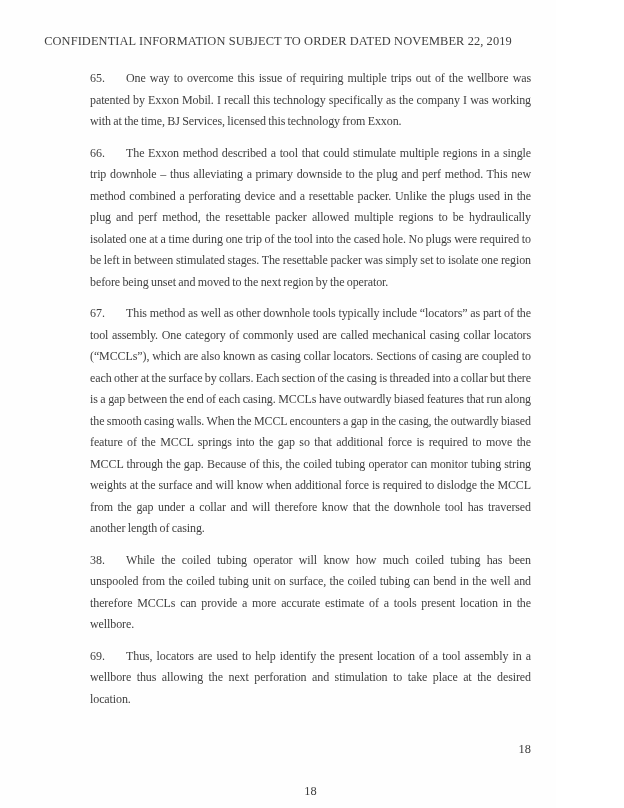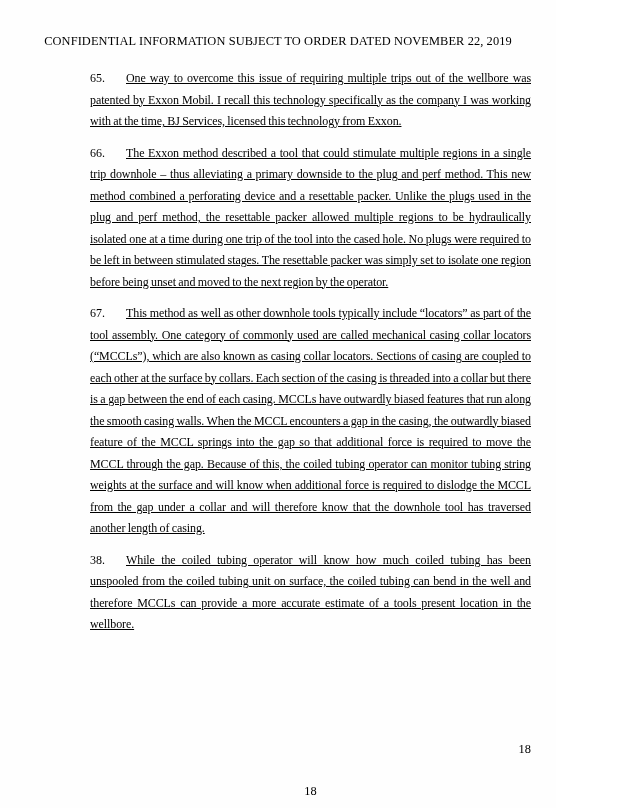--- a/index.html
+++ b/index.html
@@ -7,21 +7,21 @@
     padding: 0;
     background: #ffffff;
   }
   .page {
     position: relative;
     width: 556px;
     height: 808px;
     background: #fefefe;
     overflow: hidden;
     font-family: "Liberation Serif", "DejaVu Serif", serif;
-    color: #000000;
+    color: #404040;
   }
   .confid-header {
     position: absolute;
     top: 35px;
     left: 0;
     right: 0;
     text-align: center;
     font-size: 12.4px;
     line-height: 1;
     letter-spacing: 0.1px;
@@ -33,21 +33,20 @@
     left: 90px;
     width: 441px;
   }
   .para {
     margin: 0 0 10px 0;
     font-size: 12px;
     line-height: 21.5px;
     text-align: justify;
     letter-spacing: -0.1px;
     word-spacing: -0.04em;
-    text-decoration: underline;
   }
   .para-number {
     display: inline-block;
     width: 36px;
     letter-spacing: 0;
   }
   .pagenum-right {
     position: absolute;
     top: 743px;
     left: 90px;
@@ -76,20 +75,21 @@
   <div class="body-column">
 
     <p class="para"><span class="para-number">65.</span><span>One way to overcome this issue of requiring multiple trips out of the wellbore was patented by Exxon Mobil. I recall this technology specifically as the company I was working with at the time, BJ Services, licensed this technology from Exxon.</span></p>
 
     <p class="para"><span class="para-number">66.</span><span>The Exxon method described a tool that could stimulate multiple regions in a single trip downhole – thus alleviating a primary downside to the plug and perf method. This new method combined a perforating device and a resettable packer. Unlike the plugs used in the plug and perf method, the resettable packer allowed multiple regions to be hydraulically isolated one at a time during one trip of the tool into the cased hole. No plugs were required to be left in between stimulated stages. The resettable packer was simply set to isolate one region before being unset and moved to the next region by the operator.</span></p>
 
     <p class="para"><span class="para-number">67.</span><span>This method as well as other downhole tools typically include “locators” as part of the tool assembly.  One category of commonly used are called mechanical casing collar locators (“MCCLs”), which are also known as casing collar locators. Sections of casing are coupled to each other at the surface by collars. Each section of the casing is threaded into a collar but there is a gap between the end of each casing. MCCLs have outwardly biased features that run along the smooth casing walls. When the MCCL encounters a gap in the casing, the outwardly biased feature of the MCCL springs into the gap so that additional force is required to move the MCCL through the gap. Because of this, the coiled tubing operator can monitor tubing string weights at the surface and will know when additional force is required to dislodge the MCCL from the gap under a collar and will therefore know that the downhole tool has traversed another length of casing.</span></p>
 
     <p class="para"><span class="para-number">38.</span><span>While the coiled tubing operator will know how much coiled tubing has been unspooled from the coiled tubing unit on surface, the coiled tubing can bend in the well and therefore MCCLs can provide a more accurate estimate of a tools present location in the wellbore.</span></p>
 
+    <p class="para"><span class="para-number">69.</span><span>Thus, locators are used to help identify the present location of a tool assembly in a wellbore thus allowing the next perforation and stimulation to take place at the desired location.</span></p>
 
   </div>
 
   <div class="pagenum-right">18</div>
 
   <div class="pagenum-bottom">18</div>
 
 </div>
 
 </body></html>

